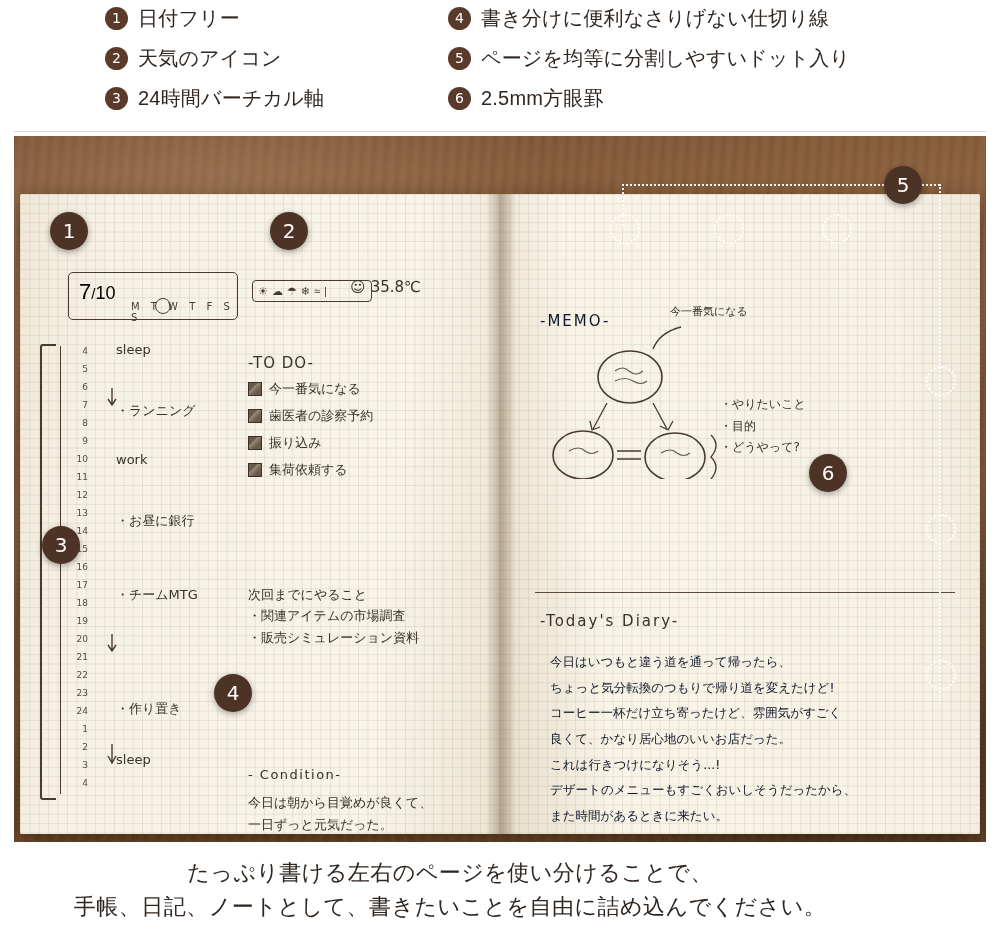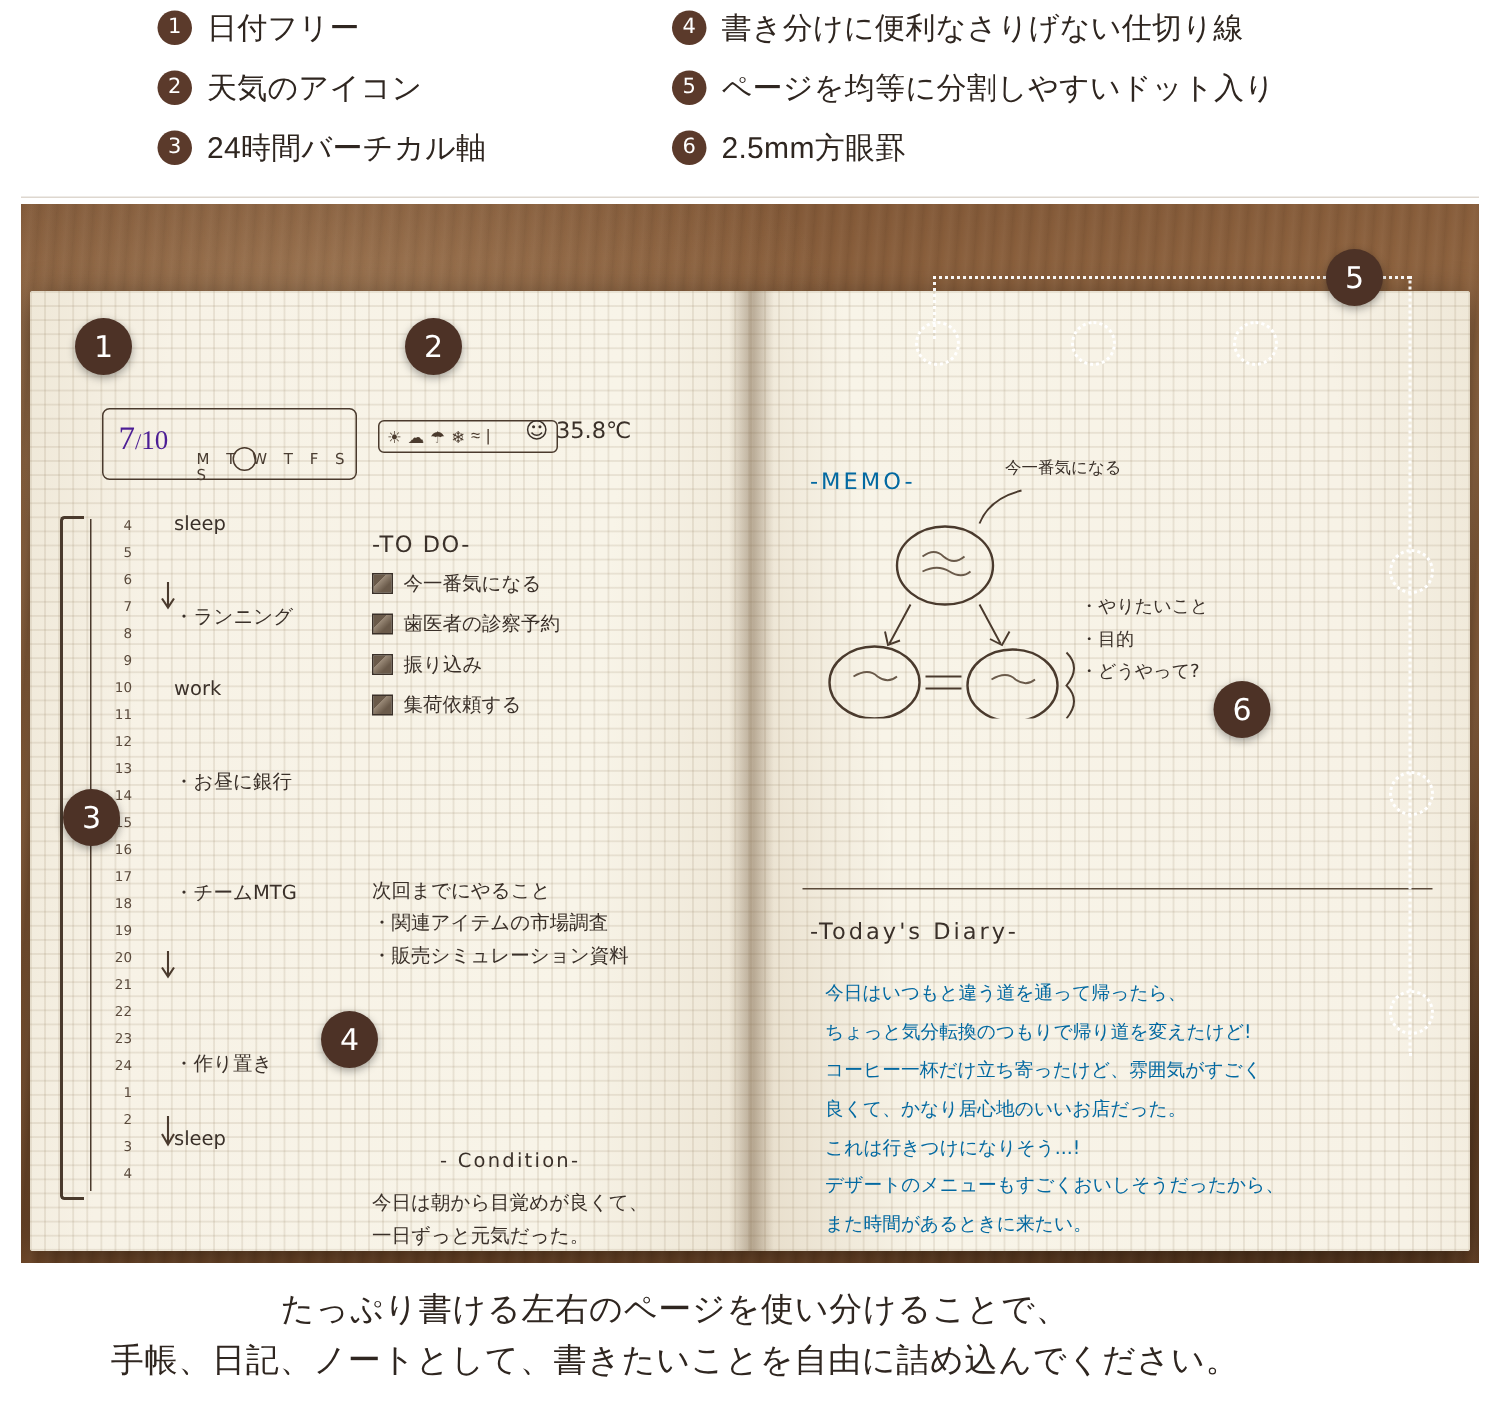--- a/index.html
+++ b/index.html
@@ -123,22 +123,22 @@
   
   .date-box {
     position: absolute; left: 48px; top: 78px;
     width: 170px; height: 48px;
     border: 1.6px solid #4a3a2d;
     border-radius: 5px;
     box-sizing: border-box;
   }
   .date-num {
     position: absolute; left: 10px; top: 6px;
-    font-size: 22px; color: #4c1d95;
-    font-family: Liberation Serif, serif;
+    font-size: 22px; color: #000000;
+    font-family: Liberation Sans, sans-serif;
   }
   .date-slash { font-size: 15px; }
   .weekdays {
     position: absolute; left: 62px; top: 28px;
     font-size: 10px; letter-spacing: 4px; color: #4a3d32;
     font-family: "DejaVu Sans", sans-serif;
   }
   .wk-circle {
     position: absolute; left: 86px; top: 25px;
     width: 14px; height: 14px; border: 1.4px solid #4a3a2d; border-radius: 50%;
@@ -214,26 +214,26 @@
   .nextblock {
     position: absolute; left: 228px; top: 390px;
     font-size: 13px; color: #3a3029; line-height: 1.65;
     font-family: "DejaVu Sans", sans-serif; white-space: nowrap;
   }
   .condition {
     position: absolute; left: 228px; top: 570px;
     font-size: 13px; color: #3a3029; line-height: 1.7;
     font-family: "DejaVu Sans", sans-serif; white-space: nowrap;
   }
-  .cond-title { letter-spacing: 1.5px; margin-bottom: 6px; text-align: center; }
+  .cond-title { letter-spacing: 1.5px; margin-bottom: 6px; }
 
   
   .memo-title {
     position: absolute; left: 520px; top: 118px;
-    font-size: 15px; letter-spacing: 2px; color: #0369a1;
+    font-size: 15px; letter-spacing: 2px; color: #0f172a;
     font-family: "DejaVu Sans", sans-serif;
   }
   .memo-note {
     position: absolute; left: 650px; top: 110px;
     font-size: 11px; color: #3a3029;
     font-family: "DejaVu Sans", sans-serif; white-space: nowrap;
   }
   .memo-right {
     position: absolute; left: 700px; top: 200px;
     font-size: 12px; color: #3a3029; line-height: 1.8;
@@ -249,21 +249,21 @@
     position: absolute; left: 515px; top: 398px;
     width: 420px; height: 1.4px; background: #5b4a3a;
   }
   .diary-title {
     position: absolute; left: 520px; top: 418px;
     font-size: 15px; letter-spacing: 2px; color: #3a3029;
     font-family: "DejaVu Sans", sans-serif;
   }
   .diary-body {
     position: absolute; left: 530px; top: 455px;
-    font-size: 12.5px; color: #0369a1; line-height: 2.05;
+    font-size: 12.5px; color: #0f172a; line-height: 2.05;
     font-family: "DejaVu Sans", sans-serif; white-space: nowrap;
   }
 
   
   .marker {
     position: absolute;
     width: 38px; height: 38px;
     border-radius: 50%;
     background: #4d3226;
     color: #fff;

